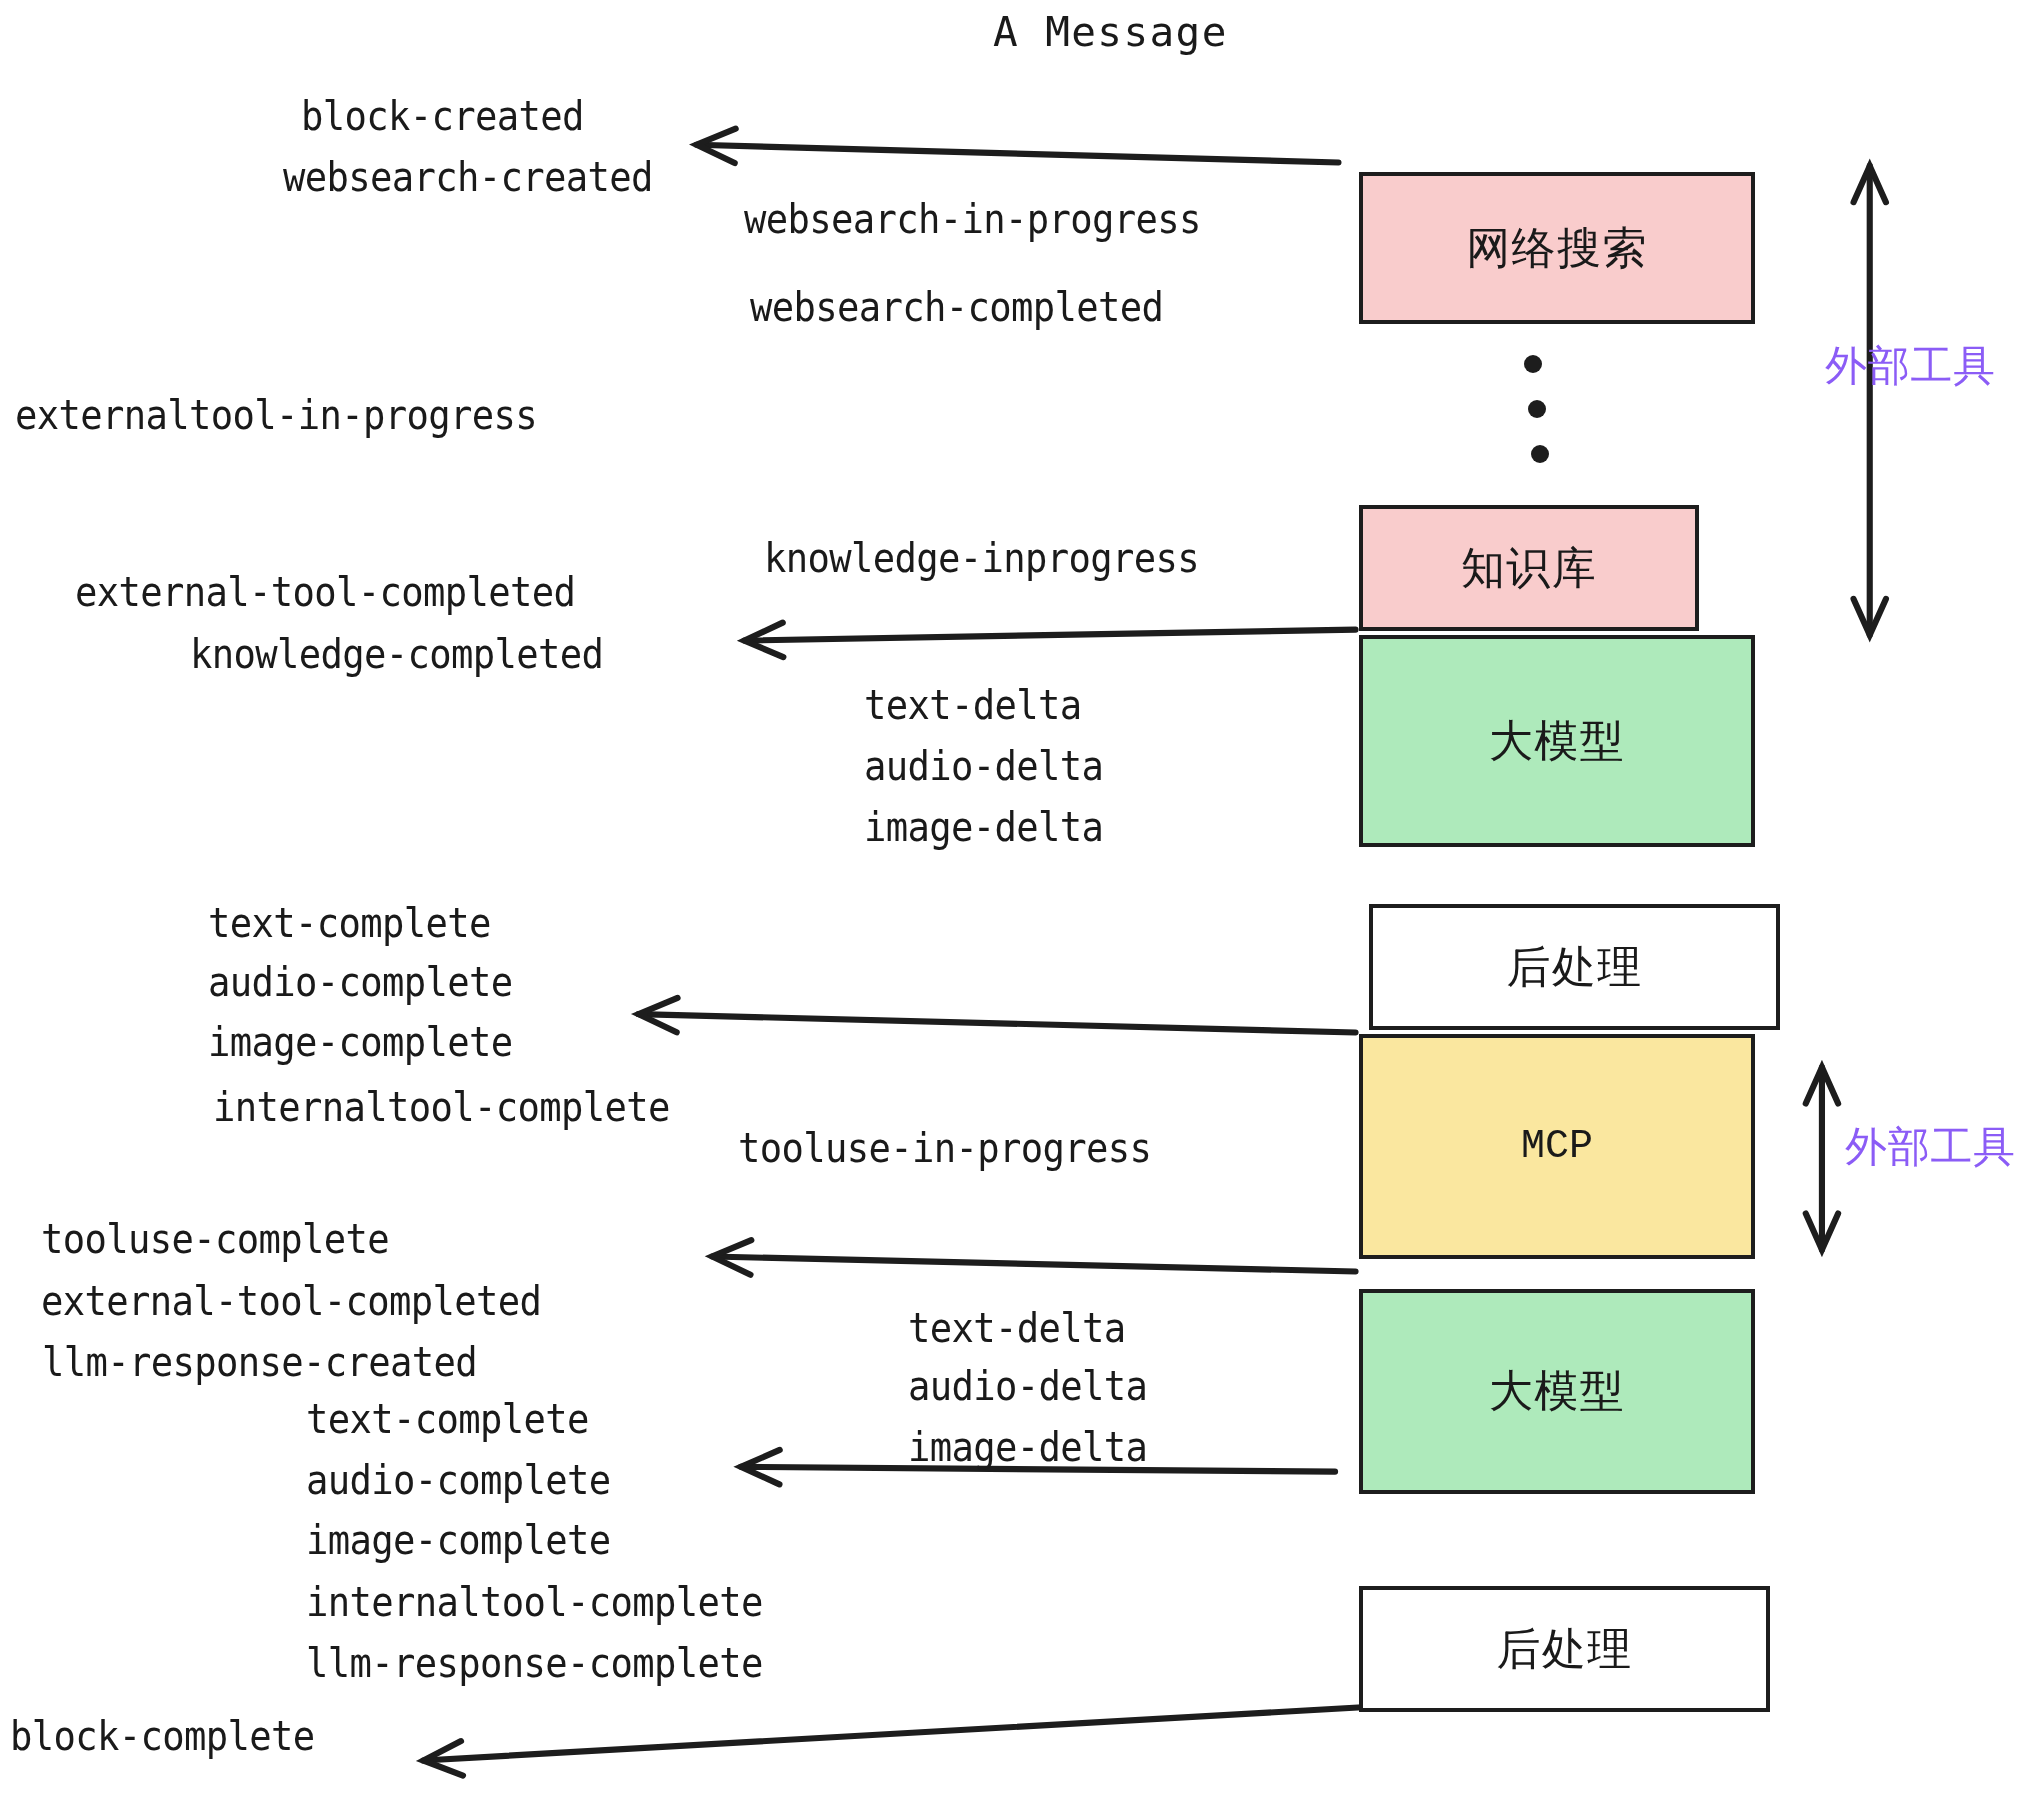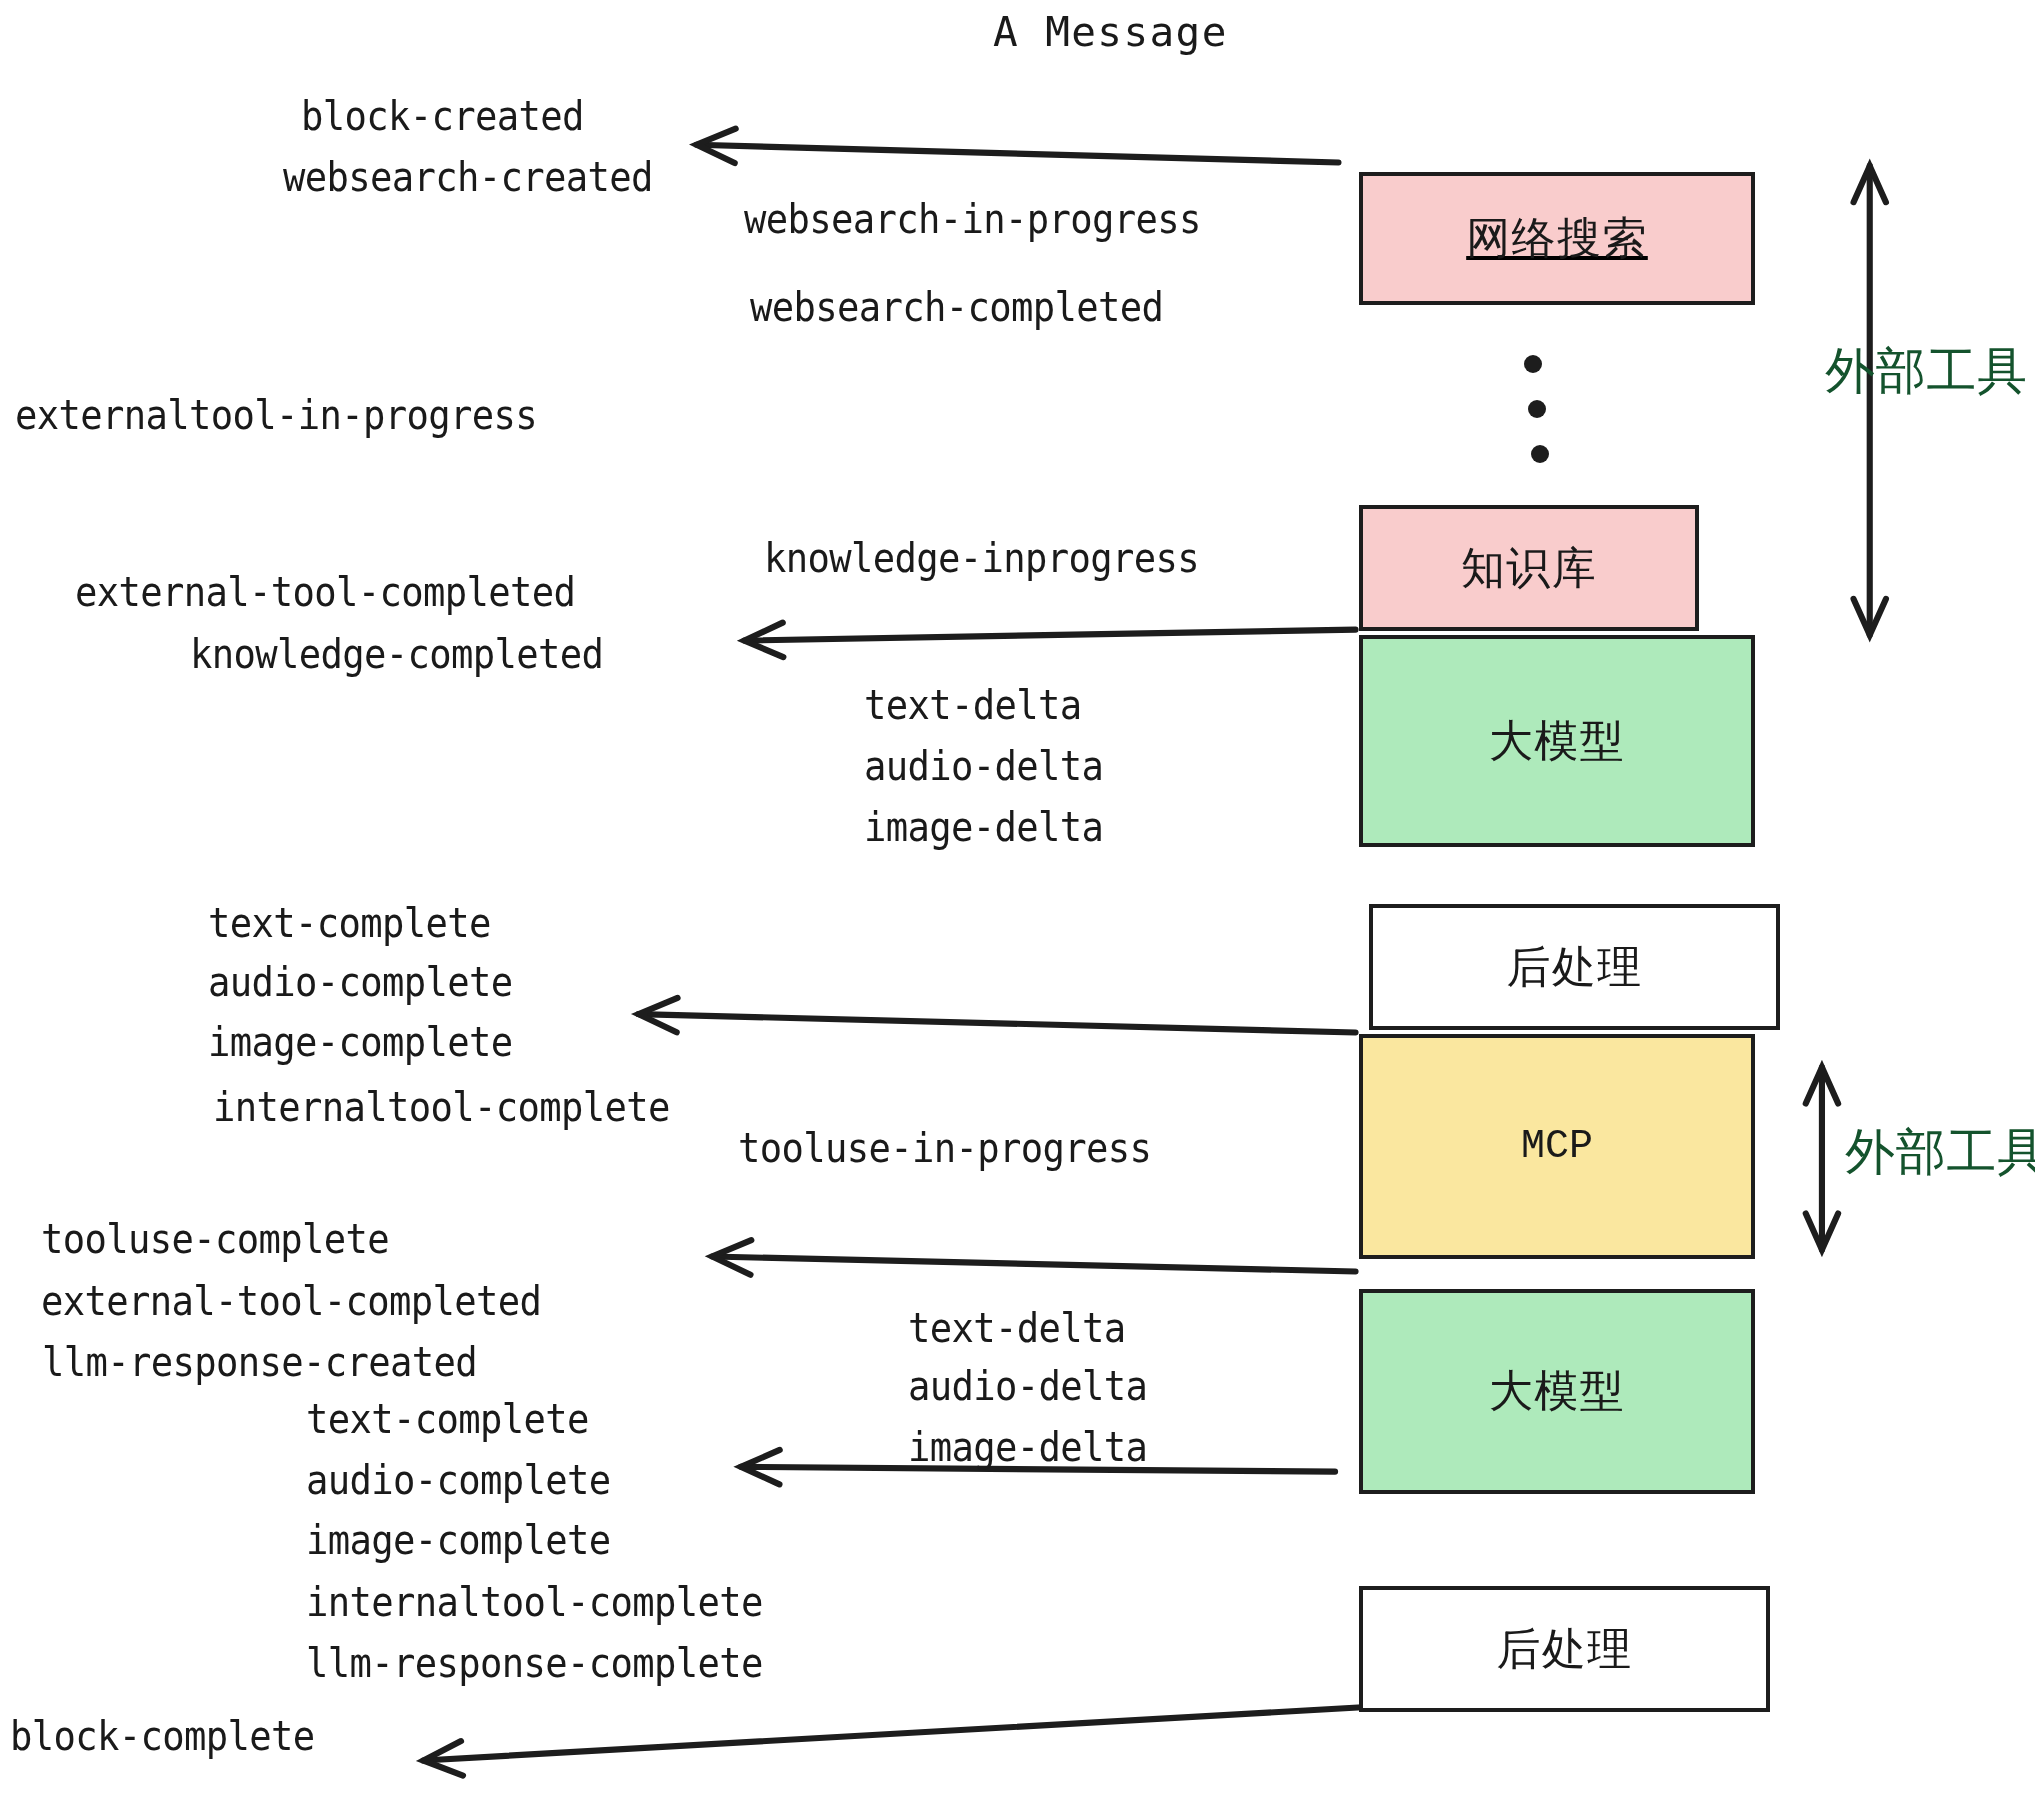--- a/index.html
+++ b/index.html
@@ -8,23 +8,23 @@
   #stage{position:relative;width:2035px;height:1796px;background:#fff;}
   svg.layer{position:absolute;left:0;top:0;width:2035px;height:1796px;}
 
   .evt{position:absolute;white-space:nowrap;color:#1a1a1a;
        font-family:"DejaVu Sans Mono","Liberation Mono",monospace;
        font-size:40px;line-height:1;letter-spacing:-0.7px;
        transform:scaleX(0.93);transform-origin:left center;}
   .title{position:absolute;white-space:nowrap;color:#1a1a1a;
        font-family:"DejaVu Sans Mono","Liberation Mono",monospace;
        font-size:41px;letter-spacing:1.4px;}
-  .cjk{position:absolute;white-space:nowrap;color:#14532d;
+  .cjk{position:absolute;white-space:nowrap;color:#8b5cf6;
        font-family:"DejaVu Sans","Liberation Sans",sans-serif;
-       font-size:50px;letter-spacing:0.7px;}
+       font-size:42px;letter-spacing:0.7px;}
   .boxwrap{position:absolute;box-sizing:border-box;border:4.8px solid #1d1d1d;
        display:flex;align-items:center;justify-content:center;}
   .boxlabel{font-family:"DejaVu Sans","Liberation Sans",sans-serif;
        font-size:44px;color:#1a1a1a;letter-spacing:1.4px;white-space:nowrap;}
   .boxlabel.mono{font-family:Liberation Mono, monospace;
        font-size:40px;letter-spacing:0;}
   .dot{position:absolute;width:18px;height:18px;border-radius:50%;
        background:#1d1d1d;}
 </style>
 </head>
@@ -53,21 +53,21 @@
         <line x1="2738" y1="243" x2="2738" y2="930"></line>
         <path d="M 2714.3 296.0 L 2738.0 243.0 L 2761.7 296.0"></path>
         <path d="M 2761.7 877.0 L 2738.0 930.0 L 2714.3 877.0"></path>
         <line x1="2668" y1="1563" x2="2668" y2="1830"></line>
         <path d="M 2644.3 1616.0 L 2668.0 1563.0 L 2691.7 1616.0"></path>
         <path d="M 2691.7 1777.0 L 2668.0 1830.0 L 2644.3 1777.0"></path>
       </g>
   </svg>
 
   <div id="boxes">
-      <div class="boxwrap" style="left: 1359px; top: 172px; width: 396px; height: 133px; background: rgb(249, 204, 204); text-decoration: underline;">
+      <div class="boxwrap" style="left: 1359px; top: 172px; width: 396px; height: 152px; background: rgb(249, 204, 204);">
         <span class="boxlabel">网络搜索</span>
       </div>
       <div class="boxwrap" style="left: 1359px; top: 505px; width: 340px; height: 126px; background: rgb(249, 204, 204);">
         <span class="boxlabel">知识库</span>
       </div>
       <div class="boxwrap" style="left: 1359px; top: 635px; width: 396px; height: 212px; background: rgb(174, 234, 187);">
         <span class="boxlabel">大模型</span>
       </div>
       <div class="boxwrap" style="left: 1369px; top: 904px; width: 411px; height: 126px; background: rgb(255, 255, 255);">
         <span class="boxlabel">后处理</span>

